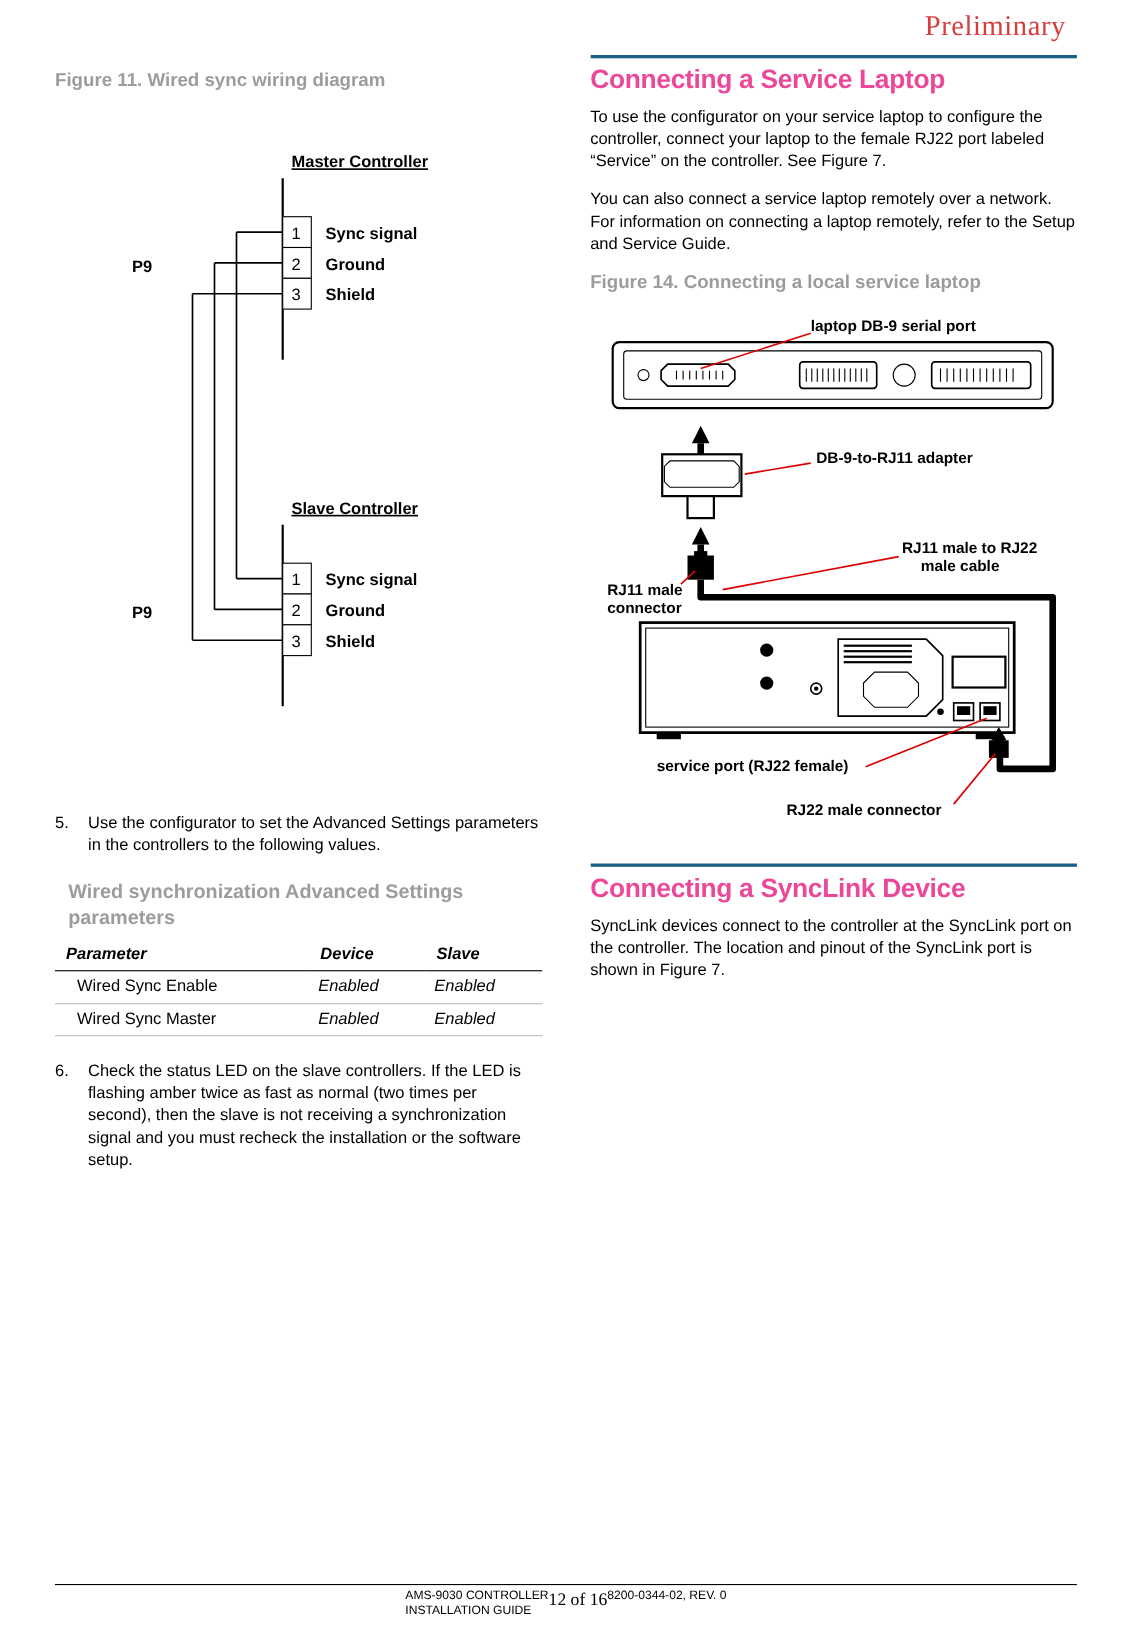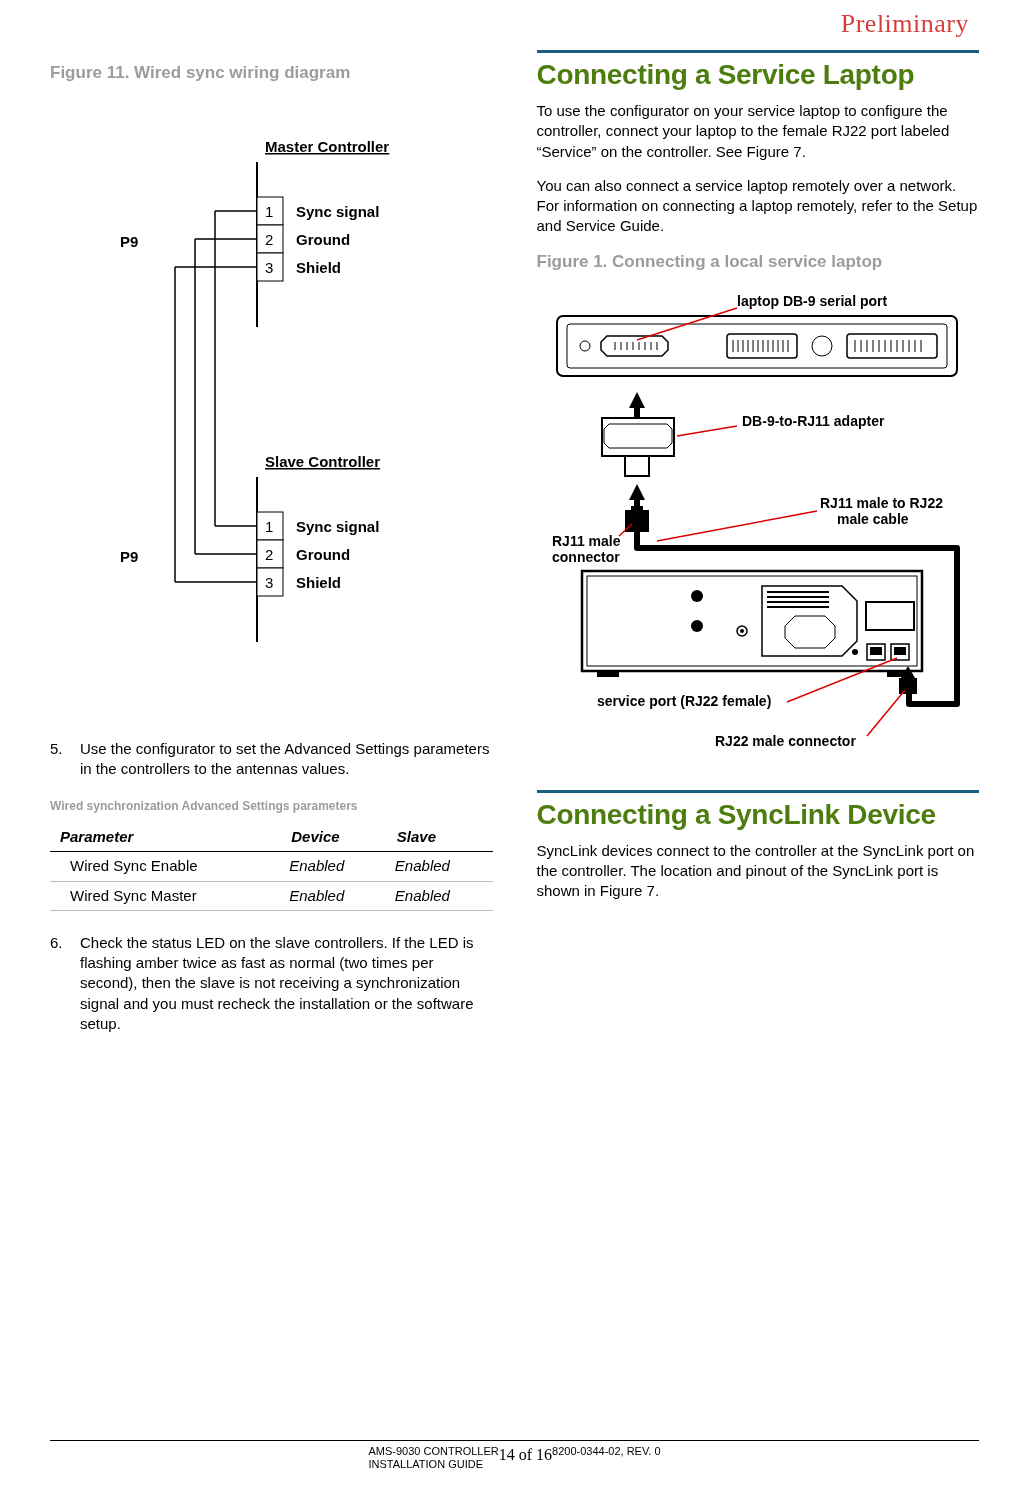--- a/index.html
+++ b/index.html
@@ -42,23 +42,23 @@
     color: #9c9c9c;
     margin: 12px 0 12px 0;
   }
   .svgbox { width: 100%; }
   svg { display: block; }
   .ol-step { margin: 22px 0 10px 0; }
   .ol-num { float: left; width: 24px; }
   .ol-body { margin-left: 30px; }
   .subhead {
     font-weight: bold;
-    font-size: 12px;
+    font-size: 18px;
     color: #9c9c9c;
-    margin: 20px 0 8px 0;
+    margin: 20px 0 8px 12px;
     line-height: 1.3;
   }
   table.params {
     width: 100%;
     border-collapse: collapse;
     font-size: 15px;
     margin: 4px 0 14px 0;
   }
   table.params th {
     text-align: left;
@@ -72,22 +72,22 @@
     border-bottom: 1px solid #bbb;
   }
   table.params td.val { font-style: italic; padding-left: 8px; }
   .divider {
     border-top: 3px solid #1b5f84;
     margin-bottom: 6px;
   }
   h2.sectitle {
     font-family: "Trebuchet MS", "Segoe UI", sans-serif;
     font-weight: 900;
-    font-size: 28px;
-    color: #4d7c0f;
+    font-size: 24px;
+    color: #ec4899;
     margin: 0 0 10px 0;
     line-height: 1.15;
     letter-spacing: -0.3px;
   }
   p.body { margin: 0 0 14px 0; }
   .footer {
     position: absolute;
     bottom: 20px;
     left: 50px;
     right: 50px;
@@ -154,21 +154,21 @@
           <text x="70" y="465" font-family="Arial" font-size="15" font-weight="bold">P9</text>
 
           <line x1="165" y1="114" x2="165" y2="429" stroke="#000" stroke-width="1.5"></line>
           <line x1="145" y1="142" x2="145" y2="457" stroke="#000" stroke-width="1.5"></line>
           <line x1="125" y1="170" x2="125" y2="485" stroke="#000" stroke-width="1.5"></line>
         </svg>
       </div>
 
       <div class="ol-step">
         <span class="ol-num">5.</span>
-        <div class="ol-body">Use the configurator to set the Advanced Settings parameters in the controllers to the antennas values.</div>
+        <div class="ol-body">Use the configurator to set the Advanced Settings parameters in the controllers to the following values.</div>
         <div style="clear:both"></div>
       </div>
 
       <div class="subhead">Wired synchronization Advanced Settings parameters</div>
 
       <table class="params">
         <tbody>
             <tr>
           <th>Parameter</th>
           <th>Device</th>
@@ -193,21 +193,21 @@
         <div style="clear:both"></div>
       </div>
     </div>
 
     <div class="col">
       <div class="divider"></div>
       <h2 class="sectitle">Connecting a Service Laptop</h2>
       <p class="body">To use the configurator on your service laptop to configure the controller, connect your laptop to the female RJ22 port labeled “Service” on the controller. See Figure 7.</p>
       <p class="body">You can also connect a service laptop remotely over a network. For information on connecting a laptop remotely, refer to the Setup and Service Guide.</p>
 
-      <div class="figcap">Figure 1. Connecting a local service laptop</div>
+      <div class="figcap">Figure 14. Connecting a local service laptop</div>
 
       <div class="svgbox">
         <svg width="440" height="480" viewBox="0 0 440 480">
 
           <rect x="20" y="30" width="400" height="60" rx="6" fill="#fff" stroke="#000" stroke-width="2"></rect>
           <rect x="30" y="38" width="380" height="44" rx="3" fill="#fff" stroke="#000" stroke-width="1"></rect>
 
           <circle cx="48" cy="60" r="5" fill="none" stroke="#000"></circle>
 
           <path d="M70,50 h55 l6,6 v8 l-6,6 h-55 l-6,-6 v-8 z" fill="none" stroke="#000" stroke-width="1.5"></path>
@@ -330,16 +330,16 @@
       <div style="height:24px"></div>
       <div class="divider"></div>
       <h2 class="sectitle">Connecting a SyncLink Device</h2>
       <p class="body">SyncLink devices connect to the controller at the SyncLink port on the controller. The location and pinout of the SyncLink port is shown in Figure 7.</p>
     </div>
   </div>
 
   <div class="footer">
     <div class="left">AMS-9030 CONTROLLER
 INSTALLATION GUIDE</div>
-    <div class="center">14 of 16</div>
+    <div class="center">12 of 16</div>
     <div class="right">8200-0344-02, REV. 0</div>
   </div>
 </div>
 
 </body></html>

